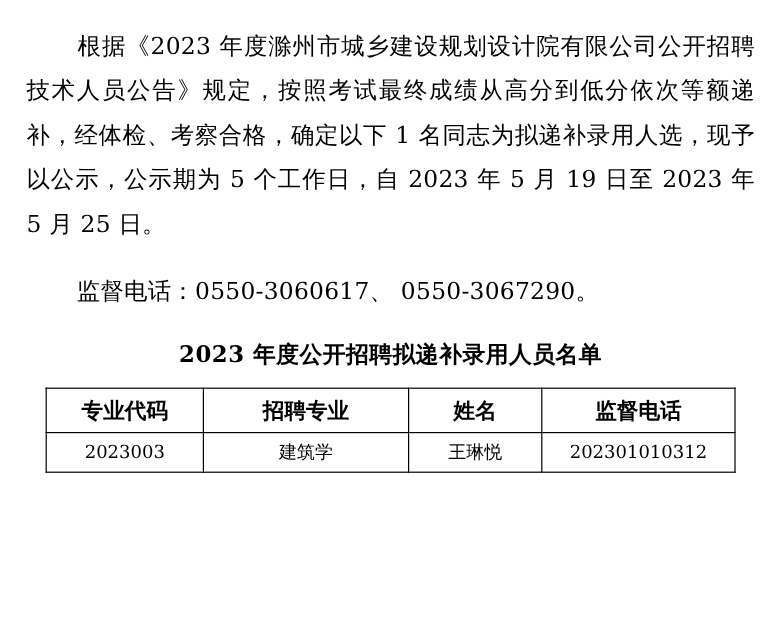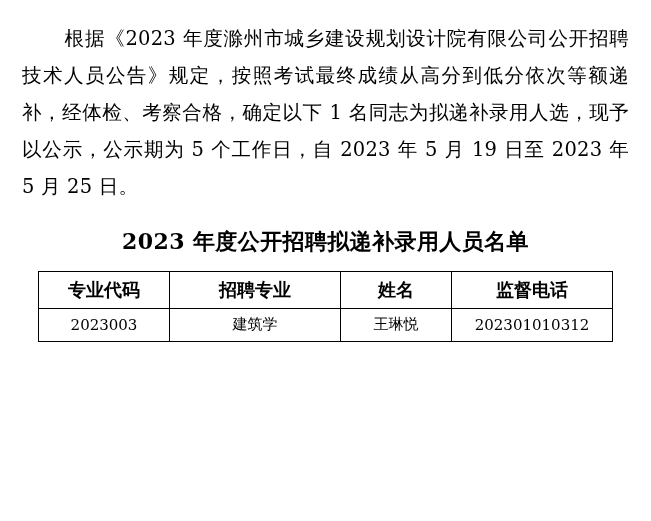--- a/index.html
+++ b/index.html
@@ -34,21 +34,21 @@
   }
   .para-2 {
     margin-top: 16px;
   }
   .para-3 {
     margin-top: 16px;
   }
   .doc-title {
     margin-top: 22px;
     text-align: center;
-    font-size: 22px;
+    font-size: 19px;
     font-weight: bold;
     letter-spacing: 0.4px;
   }
   table.roster {
     margin: 14px auto 0 auto;
     border-collapse: collapse;
     width: 570px;
     table-layout: fixed;
   }
   table.roster th,
@@ -76,20 +76,21 @@
   .col-4 { width: 160px; }
 </style>
 </head>
 <body>
 
 <div class="page">
 
   <p class="para para-1"><span class="indent"></span><span>根据《2023 年度滁州市城乡建设规划设计院有限公司公开招聘技术人员公告》规定，按照考试最终成绩从高分到低分依次等额递补，经体检、考察合格，确定以下 1 名同志为拟递补录用人选，现予以公示，公示期为 5 个工作日，自 2023 年 5 月 19 日至 2023 年 5 月 25 日。</span></p>
 
 
+  <p class="para para-3"><span class="indent"></span><span>监督电话：0550-3060617、 0550-3067290。</span></p>
 
   <div class="doc-title">2023 年度公开招聘拟递补录用人员名单</div>
 
   <table class="roster">
     <thead>
       <tr>
         <th class="col-1">专业代码</th>
         <th class="col-2">招聘专业</th>
         <th class="col-3">姓名</th>
         <th class="col-4">监督电话</th>

